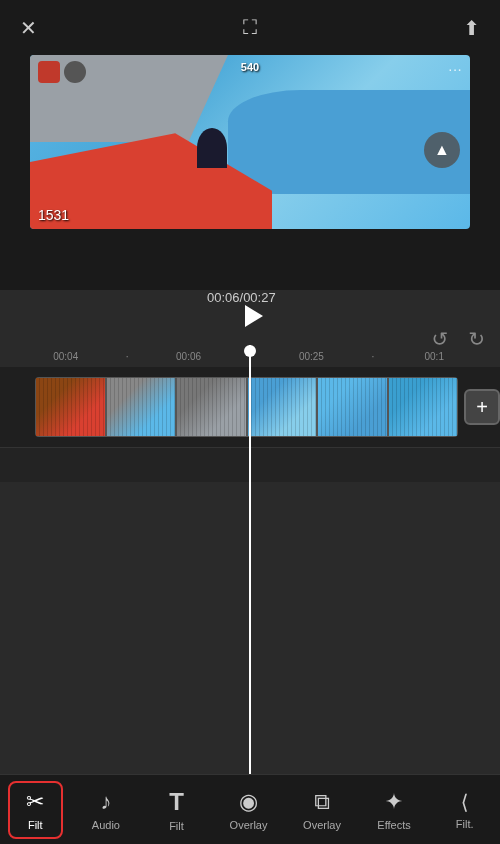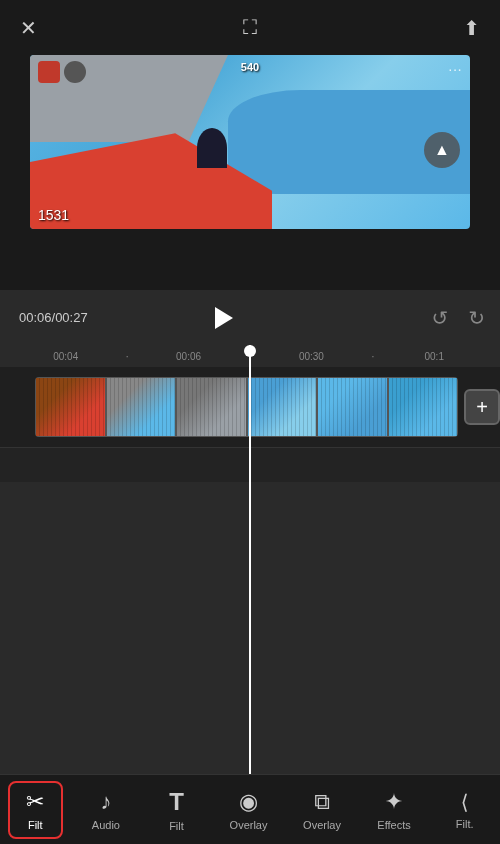--- a/index.html
+++ b/index.html
@@ -171,20 +171,21 @@
     .playback-controls {
       position: absolute;
       top: 290px;
       left: 4px;
       right: 0;
       height: 55px;
       background: #2a2a2a;
       display: flex;
       align-items: center;
       padding: 0 15px;
+      flex-direction: column;
     }
 
     .time-display {
       color: #ccc;
       font-size: 13px;
       min-width: 90px;
     }
 
     .play-btn {
       margin-left: auto;
@@ -426,21 +427,21 @@
     <span class="redo-icon">↻</span>
   </div>
 </div>
 
 <div class="timeline-ruler">
   <div class="ruler-marks">
     <span class="ruler-mark">00:04</span>
     <span class="ruler-mark">·</span>
     <span class="ruler-mark">00:06</span>
     <span class="ruler-mark">·</span>
-    <span class="ruler-mark">00:30</span>
+    <span class="ruler-mark">00:25</span>
     <span class="ruler-mark">·</span>
     <span class="ruler-mark">00:1</span>
   </div>
 </div>
 
 <div class="timeline-strip">
   <div class="clip-container">
     <div class="clip-frame clip-frame-1"></div>
     <div class="clip-frame clip-frame-2"></div>
     <div class="clip-frame clip-frame-3"></div>

